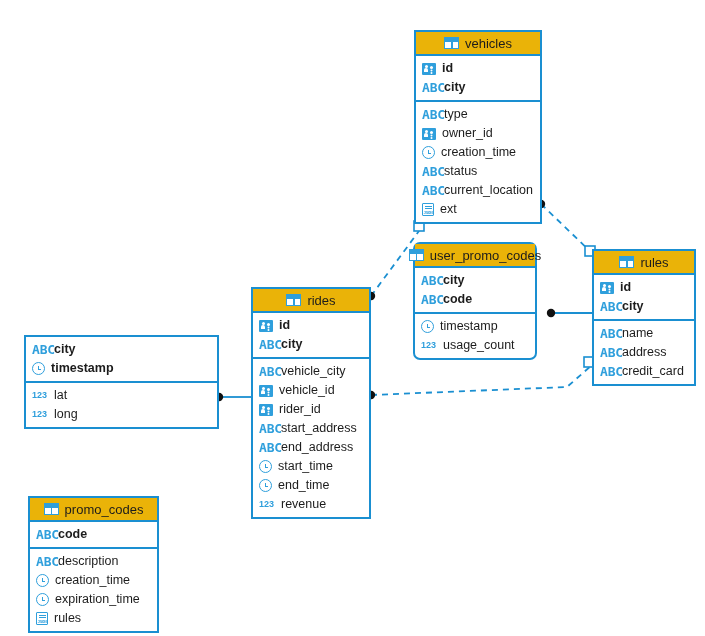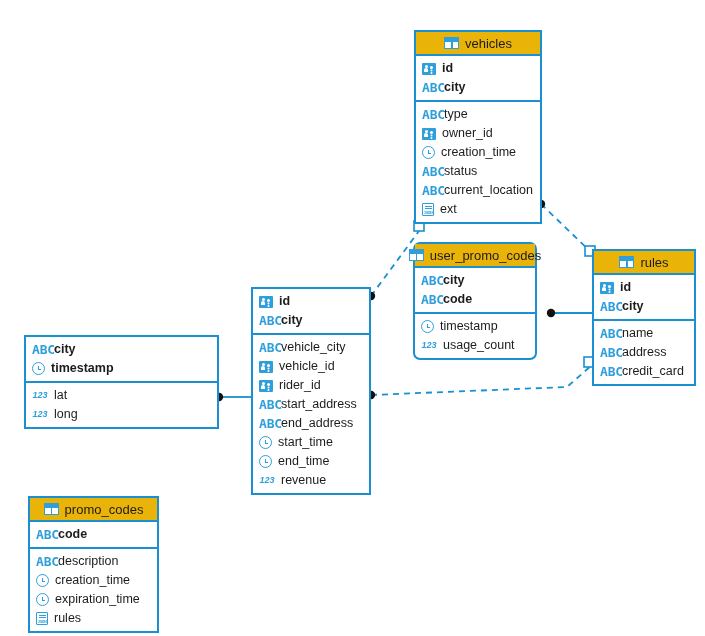--- a/index.html
+++ b/index.html
@@ -46,21 +46,21 @@
 
   .ic-id{position:relative;width:14px;height:12px;flex:0 0 14px;background:#2f9fdc;border-radius:1px;overflow:hidden;}
   .ic-id:before{content:"";position:absolute;left:2px;top:5px;width:4px;height:4px;border-radius:4px 4px 0 0;background:#ffffff;}
   .ic-id:after{content:"";position:absolute;left:2.5px;top:2px;width:3px;height:3px;border-radius:50%;background:#ffffff;
                box-shadow:5px 1px 0 0 #ffffff, 5px 4px 0 -0.5px #ffffff, 5px 6.5px 0 -0.5px #ffffff;}
 
   .ic-abc{font-family:"DejaVu Sans Mono","Liberation Mono",monospace;font-size:13px;font-weight:bold;
           color:#2f9fdc;letter-spacing:-0.2px;line-height:13px;flex:0 0 16px;width:16px;text-align:left;}
 
   .ic-num{font-family:"Liberation Sans",sans-serif;font-size:9px;font-weight:bold;
-          color:#2f9fdc;line-height:13px;flex:0 0 16px;width:16px;text-align:center;font-style:italic;}
+          color:#2f9fdc;line-height:13px;flex:0 0 16px;width:16px;text-align:left;}
 
   .ic-clock{position:relative;width:13px;height:13px;flex:0 0 13px;border:1.4px solid #2f9fdc;border-radius:50%;box-sizing:border-box;}
   .ic-clock:before{content:"";position:absolute;left:5px;top:2.6px;width:1.3px;height:4px;background:#2f9fdc;}
   .ic-clock:after{content:"";position:absolute;left:5.3px;top:5.6px;width:3.2px;height:1.3px;background:#2f9fdc;}
 
   .ic-json{position:relative;width:12px;height:13px;flex:0 0 12px;border:1.2px solid #2f9fdc;box-sizing:border-box;border-radius:1px;}
   .ic-json:before{content:"JSON";position:absolute;left:0;right:0;bottom:0.5px;text-align:center;
                   font-family:"DejaVu Sans Mono",monospace;font-size:4.2px;font-weight:bold;color:#2f9fdc;letter-spacing:-0.3px;}
   .ic-json:after{content:"";position:absolute;left:1.5px;top:1.5px;right:1.5px;height:4.5px;
                  background:repeating-linear-gradient(#2f9fdc 0 1px,transparent 1px 2.2px);}
@@ -189,20 +189,24 @@
             <span class="ic-abc">ABC</span>
             <span class="fname">address</span>
           </div>
           <div class="field">
             <span class="ic-abc">ABC</span>
             <span class="fname">credit_card</span>
           </div>
         </div>
       </div>
       <div class="table-node" style="left: 251px; top: 287px; width: 120px;">
+        <div class="tbl-header">
+          <span class="ic-table"></span>
+          <span class="tbl-title">rides</span>
+        </div>
         <div class="sect keys">
           <div class="field pk">
             <span class="ic-id"></span>
             <span class="fname">id</span>
           </div>
           <div class="field pk">
             <span class="ic-abc">ABC</span>
             <span class="fname">city</span>
           </div>
         </div>

